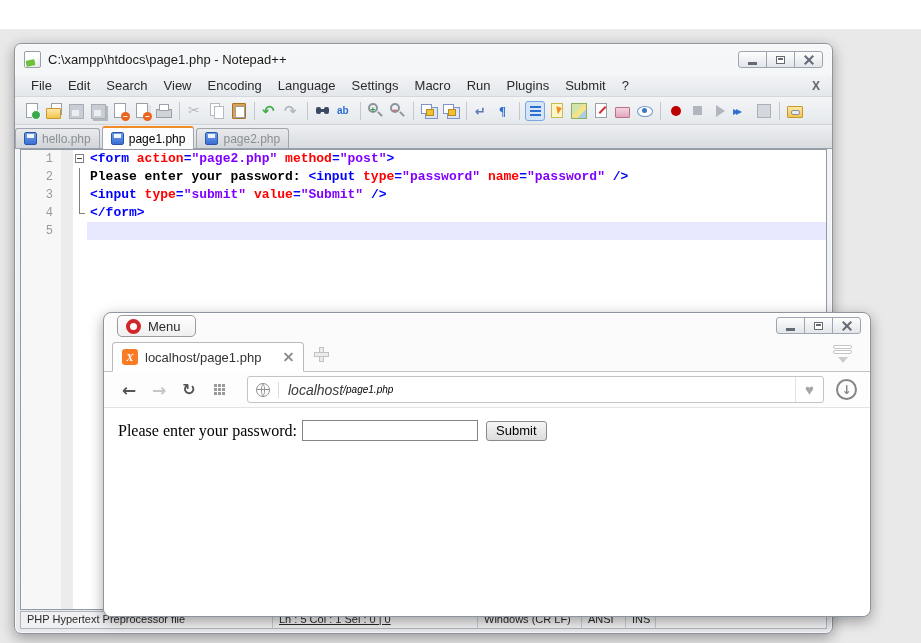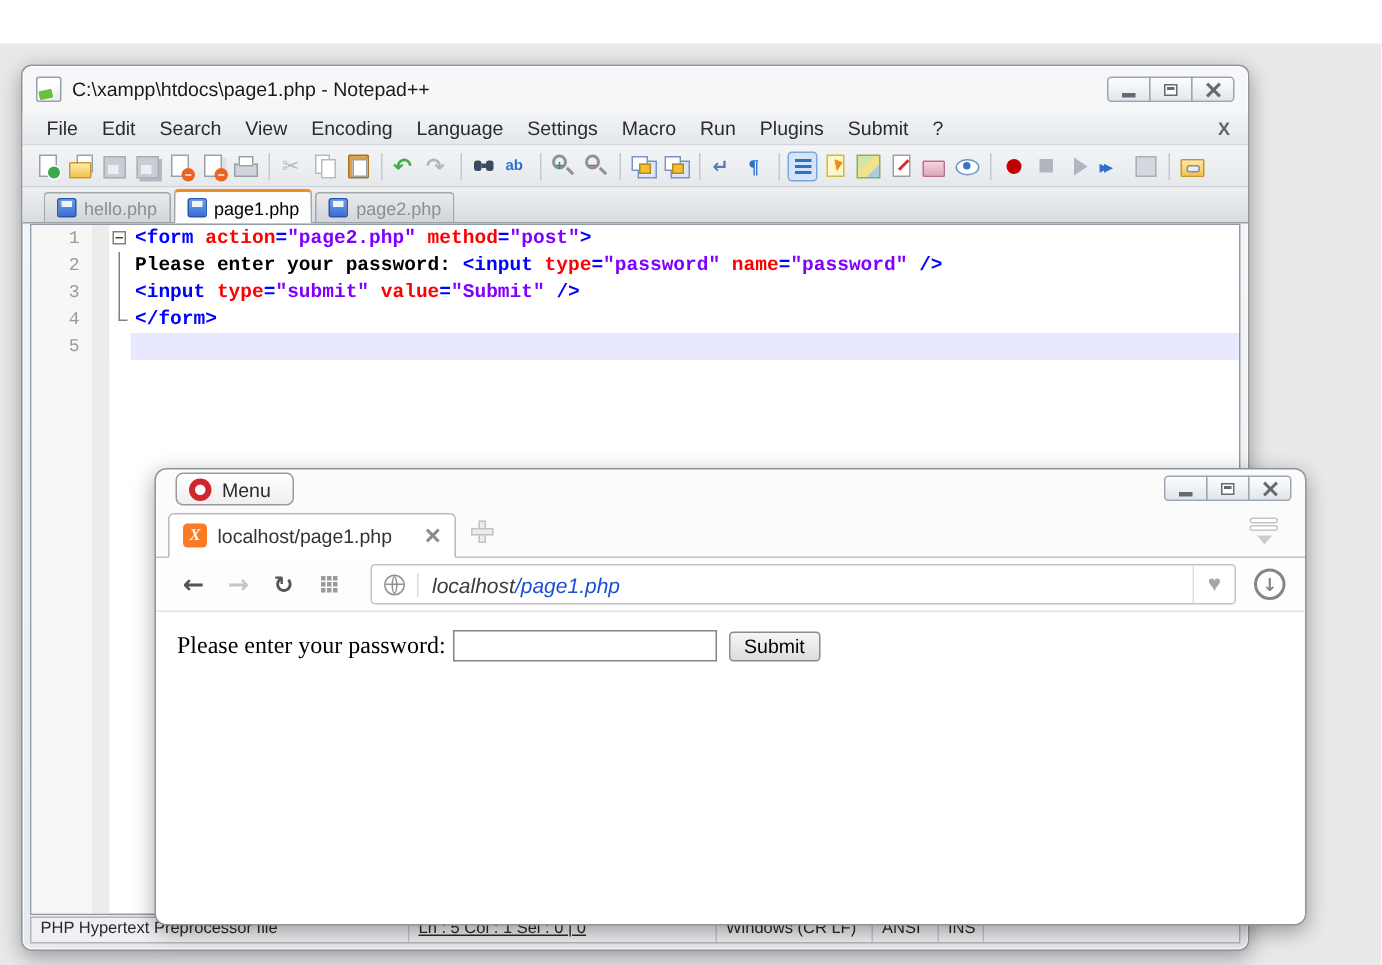--- a/index.html
+++ b/index.html
@@ -88,21 +88,21 @@
   .ic-monitoring::after{content:"";position:absolute;left:7px;top:7px;width:5px;height:5px;border-radius:50%;background:#3b76c4;}
   .ic-macro-record::before{content:"";position:absolute;left:5px;top:5px;width:10px;height:10px;border-radius:50%;background:#c00000;}
   .ic-macro-stop::before{content:"";position:absolute;left:5px;top:5px;width:9px;height:9px;background:#b0b6be;}
   .ic-macro-play::before{content:"";position:absolute;left:6px;top:4px;border-left:9px solid #b0b6be;border-top:6px solid transparent;border-bottom:6px solid transparent;}
   .ic-macro-run-multiple::before{content:"▸▸";position:absolute;left:1px;top:2px;font:12px/16px "DejaVu Sans",sans-serif;color:#2d6fd0;letter-spacing:-3px;}
   .ic-macro-save::before{content:"";position:absolute;left:3px;top:3px;width:12px;height:12px;background:#d4d8de;border:1px solid #aab0b8;}
   .ic-open-containing-folder::before{content:"";position:absolute;left:2px;top:5px;width:14px;height:10px;background:linear-gradient(#ffe9a8,#f0c44e);border:1px solid #c9972c;border-radius:1px;}
   .ic-open-containing-folder::after{content:"";position:absolute;left:6px;top:9px;width:7px;height:3px;border:1px solid #8a8f96;border-radius:2px;background:#e9ebee;}
 
   
-  .npp-tabbar{height:23px;display:flex;align-items:flex-end;padding:0 14px;flex:0 0 auto;
+  .npp-tabbar{height:23px;display:flex;align-items:flex-end;padding:0 0;flex:0 0 auto;
               background:linear-gradient(#edeff1,#d9dce0);border-bottom:1px solid #9aa0a8;}
   .npp-tab{display:flex;align-items:center;height:20px;padding:0 8px;margin-right:2px;border:1px solid #a0a6ad;border-bottom:none;
            border-radius:3px 3px 0 0;background:linear-gradient(#e9eaec,#d2d5d9);font-size:12px;color:#8a8f95;box-sizing:border-box;}
   .npp-tab.active{height:23px;background:#fdfdfd;color:#000;border-top:2px solid #f08c28;margin-bottom:-1px;}
   .tab-ico{width:13px;height:13px;margin-right:5px;border-radius:2px;border:1px solid #2b55a8;
            background:linear-gradient(#6f9fe8,#3b6fd4);position:relative;box-sizing:border-box;}
   .tab-ico::after{content:"";position:absolute;left:2px;top:1px;right:2px;height:4px;background:#fff;opacity:.9;}
 
   
   .npp-editor{flex:1 1 auto;margin:0 5px;background:#fff;border:1px solid #919ba5;position:relative;overflow:hidden;}
@@ -163,21 +163,21 @@
   .grid-ic{width:11px;height:11px;position:relative;}
   .grid-ic::before{content:"";position:absolute;left:0;top:0;width:3px;height:3px;background:#9a9a9a;
       box-shadow:4px 0 #9a9a9a,8px 0 #9a9a9a,0 4px #9a9a9a,4px 4px #9a9a9a,8px 4px #9a9a9a,0 8px #9a9a9a,4px 8px #9a9a9a,8px 8px #9a9a9a;}
   .op-url{flex:1 1 auto;height:27px;margin:0 10px 0 10px;background:#fff;border:1px solid #c4c4c4;border-radius:3px;
           display:flex;align-items:center;padding:0 0 0 8px;box-sizing:border-box;}
   .globe{width:14px;height:14px;border:1px solid #8f8f8f;border-radius:50%;position:relative;box-sizing:border-box;flex:0 0 14px;}
   .globe::before{content:"";position:absolute;left:0;right:0;top:5px;height:1px;background:#8f8f8f;}
   .globe::after{content:"";position:absolute;left:4px;top:0;width:4px;height:12px;border:1px solid #8f8f8f;border-radius:50%;box-sizing:border-box;}
   .url-sep{width:1px;height:16px;background:#dcdcdc;margin:0 9px 0 8px;}
   .url-host{font-size:14px;color:#3b3b3b;}
-  .url-path{font-size:14px;color:#1d4ed8;}
+  .url-path{font-size:10px;color:#000000;}
   .fav-btn{margin-left:auto;height:100%;display:flex;align-items:center;padding:0 9px;border-left:1px solid #e2e2e2;}
   .heart::before{content:"♥";font-size:15px;color:#a6a6a6;}
   .dl-btn{width:21px;height:21px;border:2px solid #858585;border-radius:50%;display:flex;align-items:center;justify-content:center;box-sizing:border-box;margin-left:2px;}
   .dl-btn::before{content:"↓";font:bold 12px "DejaVu Sans",sans-serif;color:#858585;}
   .op-content{flex:1 1 auto;background:#fff;border-radius:0 0 8px 8px;padding:12px 0 0 14px;}
   .form-row{display:flex;align-items:center;}
   .prompt{font-family:"Liberation Serif",serif;font-size:16px;color:#000;}
   .pw-input{width:168px;height:19px;border:1px solid #848484;margin-left:5px;font-size:13px;padding:0 3px;box-sizing:content-box;}
   .submit-btn{margin-left:8px;font-family:"Liberation Sans",sans-serif;font-size:13px;color:#000;
               background:linear-gradient(#f6f6f6,#dcdcdc);border:1px solid #8a8a8a;border-radius:3px;padding:1px 9px 2px;}

